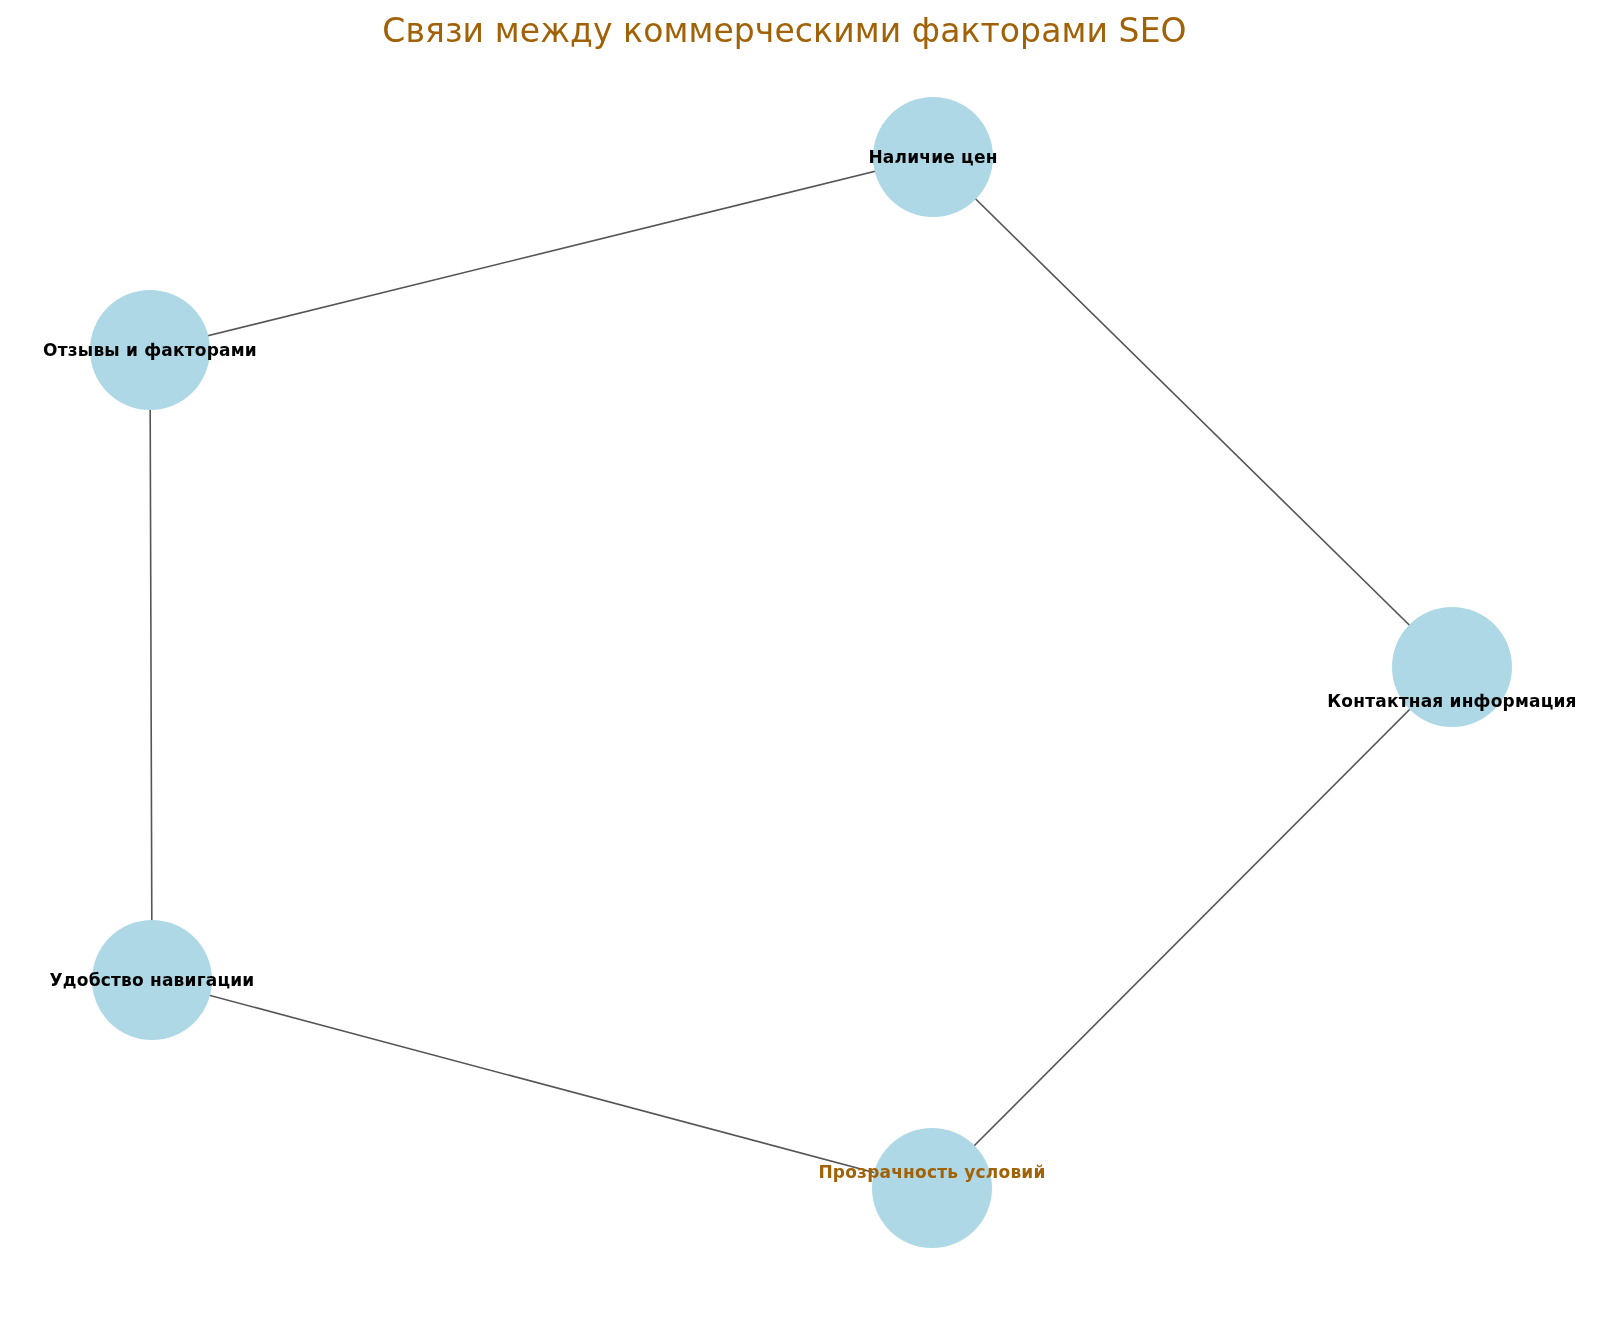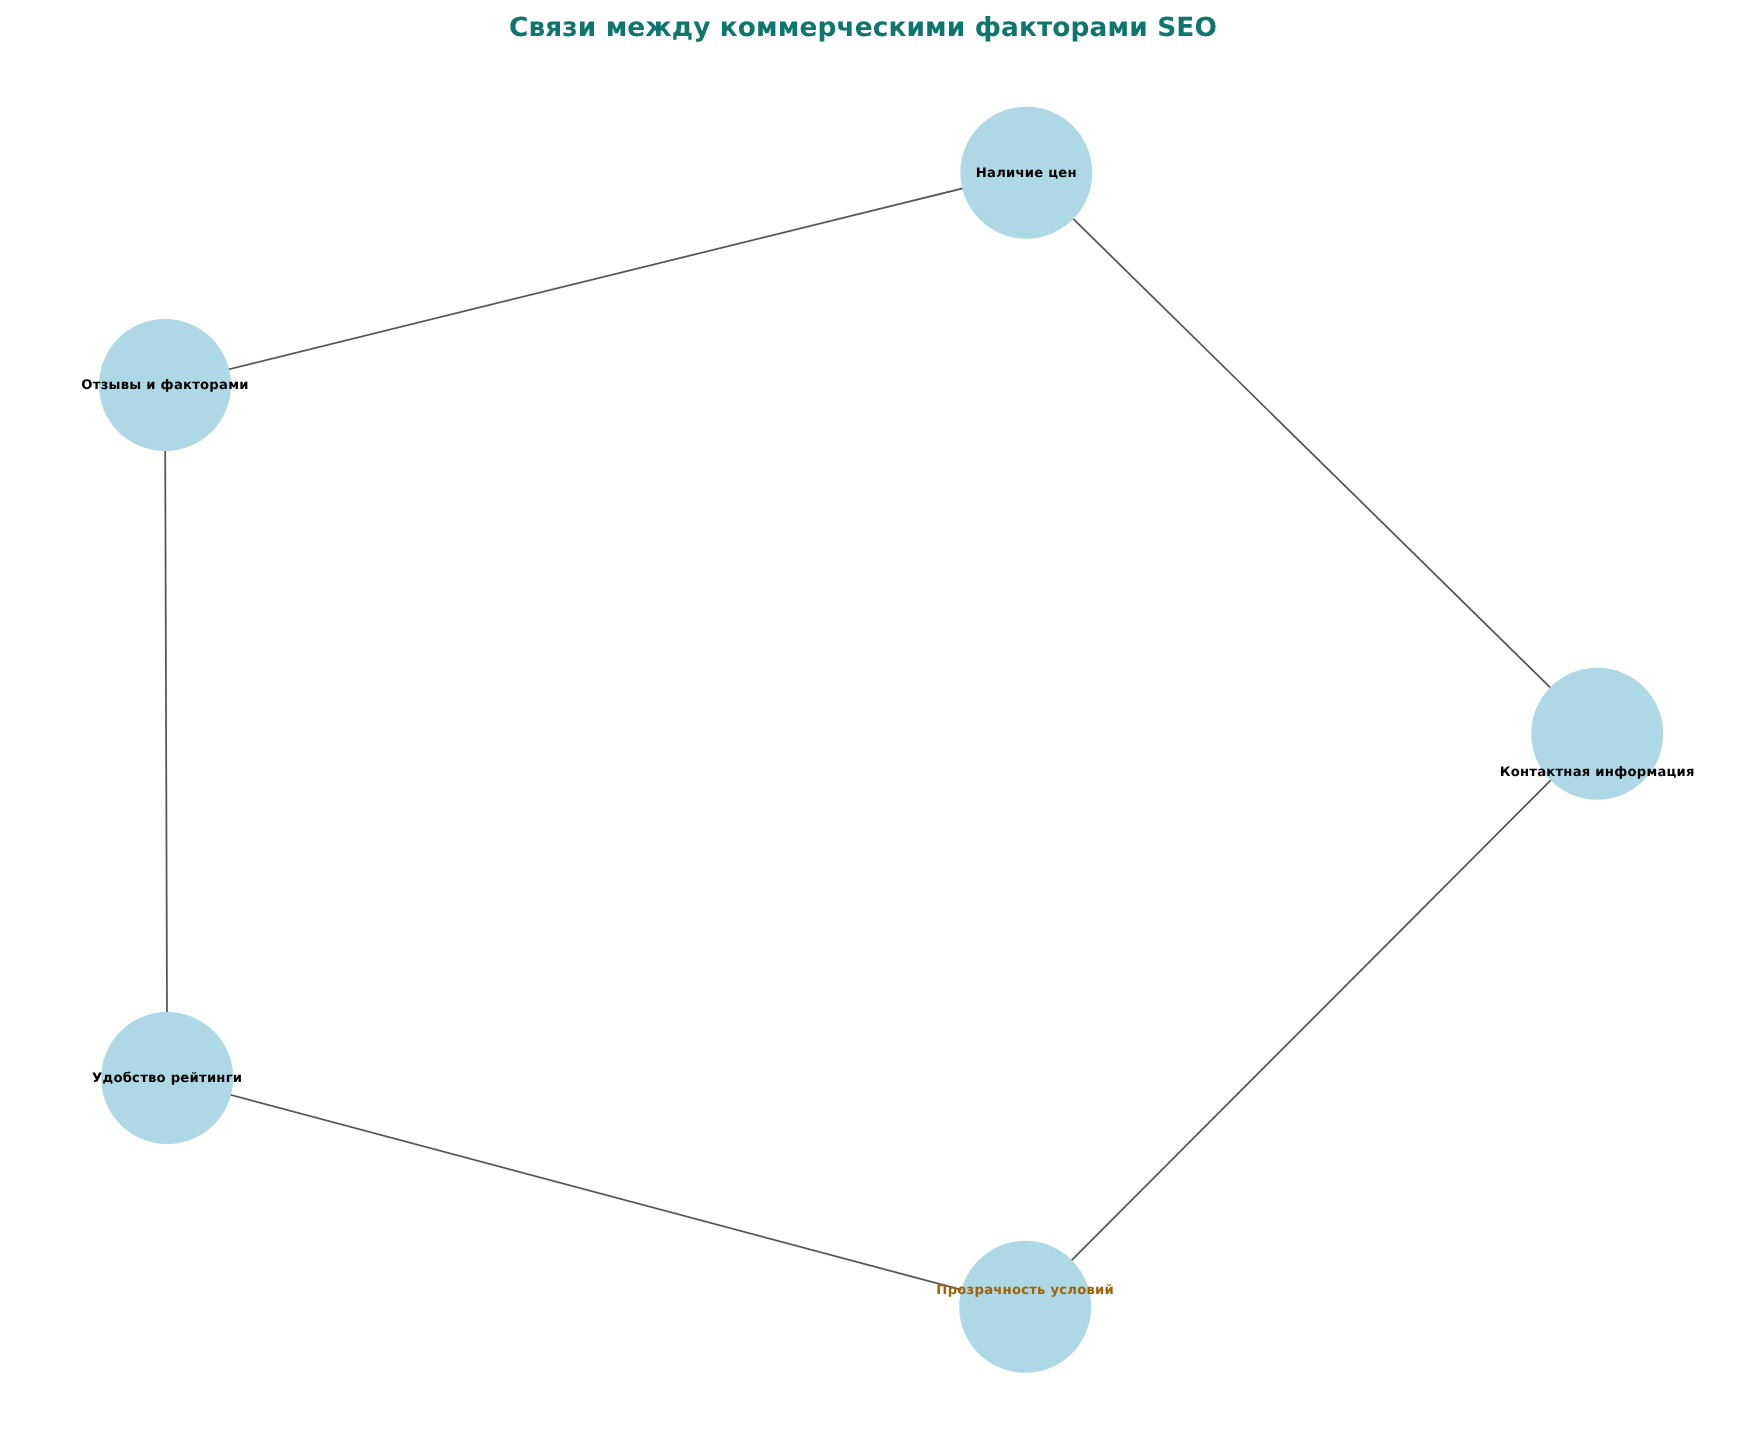--- a/index.html
+++ b/index.html
@@ -22,23 +22,23 @@
     height: 1323px;
     background: #ffffff;
   }
   #chart-title {
     position: absolute;
     left: 0;
     top: 11px;
     width: 1569px;
     text-align: center;
     font-family: "DejaVu Sans", sans-serif;
-    font-size: 24px;
-    font-weight: 700;
-    color: #0f766e;
+    font-size: 33px;
+    font-weight: 400;
+    color: #a16207;
     letter-spacing: 0.1px;
     white-space: nowrap;
   }
   #network-canvas {
     position: absolute;
     left: 0;
     top: 0;
     width: 1600px;
     height: 1323px;
     display: block;
@@ -46,21 +46,21 @@
   .node-circle {
     stroke: none;
   }
   .edge-line {
     stroke-linecap: round;
     fill: none;
   }
   .node-label {
     position: absolute;
     font-family: "DejaVu Sans", sans-serif;
-    font-size: 12px;
+    font-size: 17px;
     font-weight: 700;
     color: #000000;
     white-space: nowrap;
     transform: translate(-50%, -50%);
     letter-spacing: 0.2px;
     pointer-events: none;
   }
 </style>
 </head>
 <body>
@@ -83,17 +83,17 @@
         <circle cx="1452" cy="667" r="60" fill="#aed8e6" class="node-circle"></circle>
         <circle cx="152" cy="980" r="60" fill="#aed8e6" class="node-circle"></circle>
         <circle cx="932" cy="1188" r="60" fill="#aed8e6" class="node-circle"></circle>
       </g>
   </svg>
 
   <div id="labels-layer">
       <div class="node-label" style="left: 933px; top: 157px; color: rgb(0, 0, 0);">Наличие цен</div>
       <div class="node-label" style="left: 150px; top: 350px; color: rgb(0, 0, 0);">Отзывы и факторами</div>
       <div class="node-label" style="left: 1452px; top: 701px; color: rgb(0, 0, 0);">Контактная информация</div>
-      <div class="node-label" style="left: 152px; top: 980px; color: rgb(0, 0, 0);">Удобство рейтинги</div>
+      <div class="node-label" style="left: 152px; top: 980px; color: rgb(0, 0, 0);">Удобство навигации</div>
       <div class="node-label" style="left: 932px; top: 1172px; color: #a16207;">Прозрачность условий</div>
     </div>
 
 </div>
 
 </body></html>

